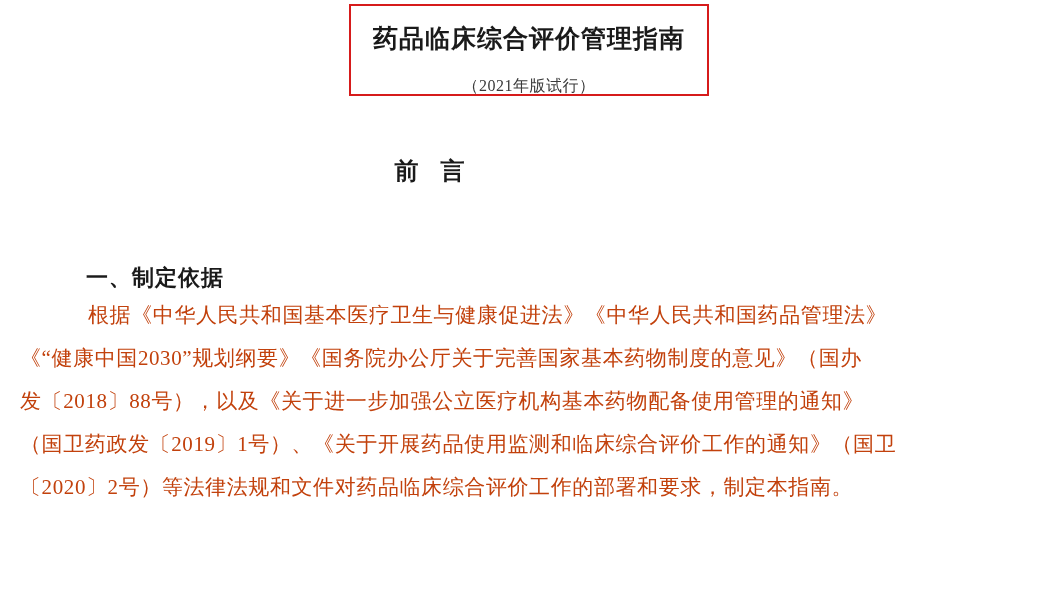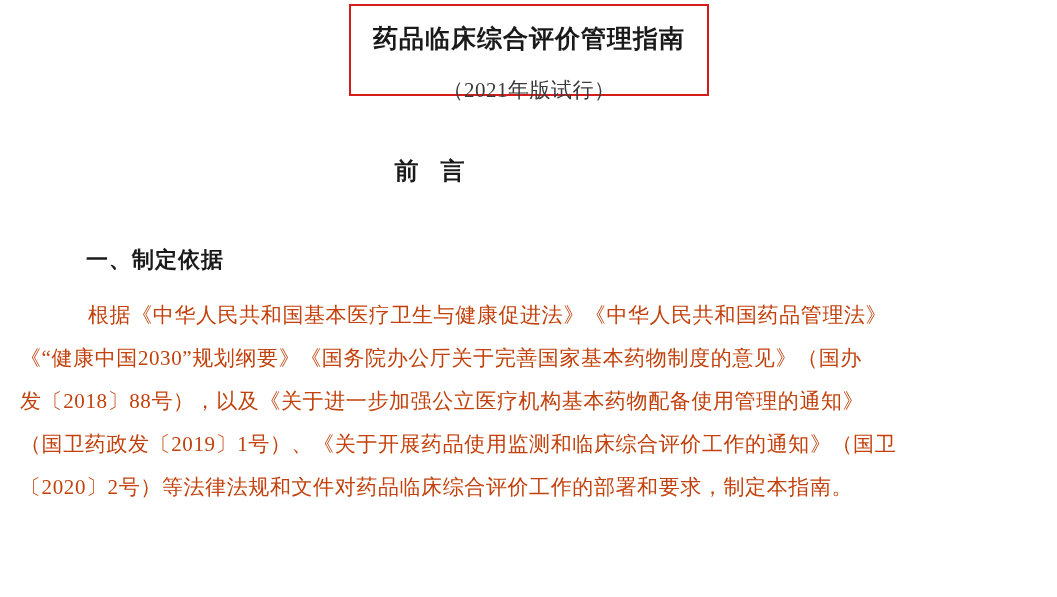--- a/index.html
+++ b/index.html
@@ -39,21 +39,21 @@
   .doc-title {
     font-size: 25px;
     font-weight: bold;
     letter-spacing: 1px;
     color: #1a1a1a;
     line-height: 1.2;
     white-space: nowrap;
   }
   .doc-subtitle {
     margin-top: 22px;
-    font-size: 21px;
+    font-size: 16px;
     color: #3a3a3a;
     letter-spacing: 0.5px;
     white-space: nowrap;
   }
 
   
   .preface {
     position: absolute;
     left: 0;
     top: 155px;
@@ -62,21 +62,21 @@
     font-size: 24px;
     font-weight: bold;
     letter-spacing: 8px;
     color: #1a1a1a;
   }
 
   
   .section-heading {
     position: absolute;
     left: 86px;
-    top: 245px;
+    top: 263px;
     font-size: 22px;
     font-weight: bold;
     color: #1a1a1a;
     letter-spacing: 1px;
   }
 
   
   .body-block {
     position: absolute;
     left: 20px;

